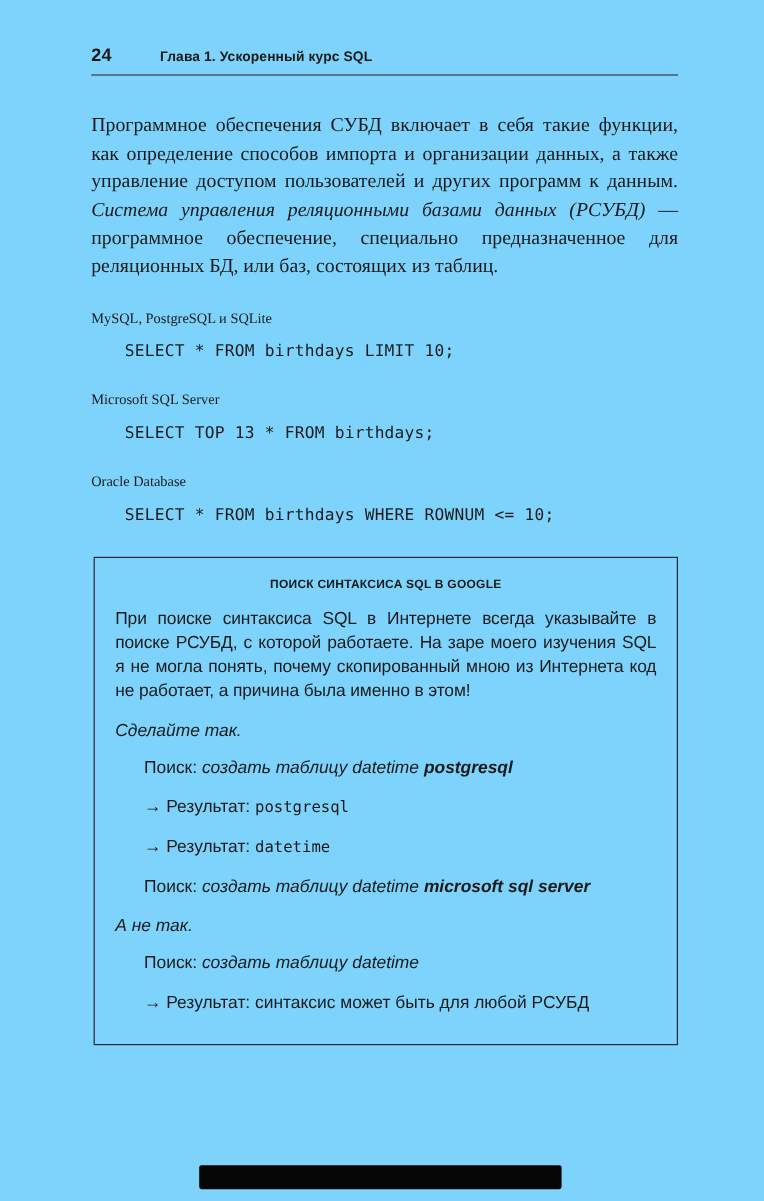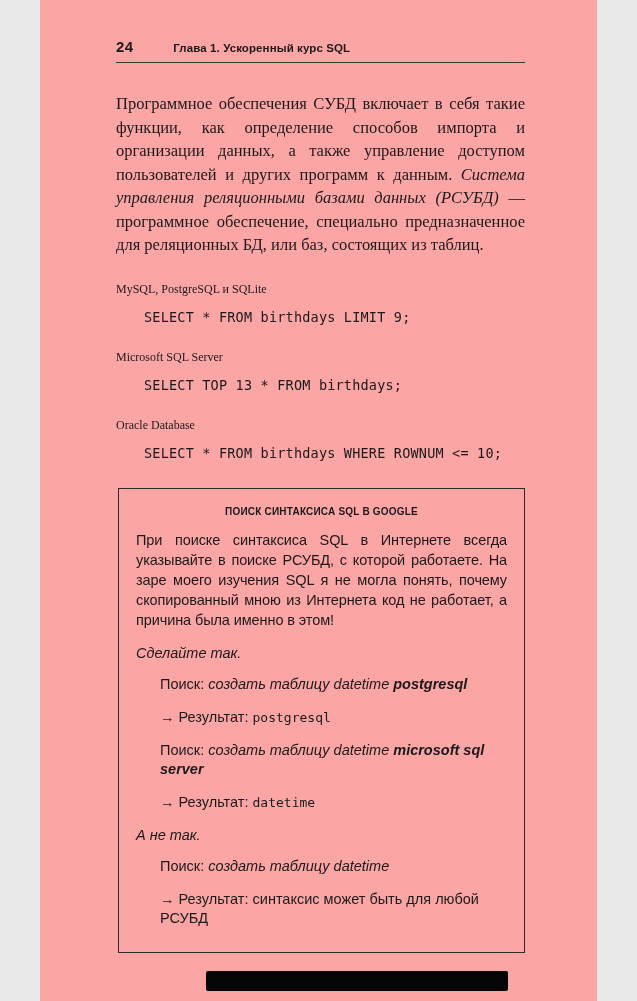--- a/index.html
+++ b/index.html
@@ -1,22 +1,22 @@
 <!DOCTYPE html>
 <html lang="ru"><head>
 <meta charset="utf-8">
 <style>
   * { margin: 0; padding: 0; box-sizing: border-box; }
   html, body { background: #e9e9e9; }
   .page {
     position: relative;
-    width: 557px;
+    width: 637px;
     height: 1001px;
     margin: 0 auto;
-    background: #fca5a5;
+    background: #7dd3fc;
     overflow: hidden;
     font-family: "Liberation Serif", serif;
     color: #1a1a1a;
   }
   
   .running-head {
     margin: 38px 72px 0 76px;
     display: flex;
     align-items: baseline;
     border-bottom: 1.5px solid #3a3a3a;
@@ -116,21 +116,21 @@
     <span class="chapter-title">Глава 1. Ускоренный курс SQL</span>
   </div>
 
   <div class="body-col">
 
     <p class="para"><span>Программное обеспечения СУБД включает в себя такие функции, как определение способов импорта и организации данных, а также управление доступом пользователей и других программ к данным. </span><span class="ital">Система управления реляционными базами данных (РСУБД)</span><span> — программное обеспечение, специально предназначенное для реляционных БД, или баз, состоящих из таблиц.</span></p>
 
 
     <div class="code-section">
       <div class="code-heading">MySQL, PostgreSQL и SQLite</div>
-      <div class="code-line">SELECT * FROM birthdays LIMIT 9;</div>
+      <div class="code-line">SELECT * FROM birthdays LIMIT 10;</div>
     </div>
 
     <div class="code-section">
       <div class="code-heading">Microsoft SQL Server</div>
       <div class="code-line">SELECT TOP 13 * FROM birthdays;</div>
     </div>
 
     <div class="code-section">
       <div class="code-heading">Oracle Database</div>
       <div class="code-line">SELECT * FROM birthdays WHERE ROWNUM &lt;= 10;</div>
@@ -140,22 +140,22 @@
 
   <div class="sidebar-box">
     <div class="box-title">ПОИСК СИНТАКСИСА SQL В GOOGLE</div>
     <div class="box-intro">При поиске синтаксиса SQL в Интернете всегда указывайте в поиске РСУБД, с которой работаете. На заре моего изучения SQL я не могла понять, почему скопированный мною из Интернета код не работает, а причина была именно в этом!</div>
 
     <div class="box-label">Сделайте так.</div>
 
     <div class="box-entry-line"><span>Поиск: </span><span class="q-ital">создать таблицу datetime </span><span class="q-bold">postgresql</span></div>
     <div class="box-entry-line"><span>→ Результат: </span><span class="mono">postgresql</span></div>
 
+    <div class="box-entry-line"><span>→ Результат: </span><span class="mono">datetime</span></div>
     <div class="box-entry-line"><span>Поиск: </span><span class="q-ital">создать таблицу datetime </span><span class="q-bold">microsoft sql server</span></div>
-    <div class="box-entry-line"><span>→ Результат: </span><span class="mono">datetime</span></div>
 
     <div class="box-label">А не так.</div>
 
     <div class="box-entry-line"><span>Поиск: </span><span class="q-ital">создать таблицу datetime</span></div>
     <div class="box-entry-line"><span>→ Результат: </span><span>синтаксис может быть для любой РСУБД</span></div>
   </div>
 
   <div class="bottom-bar"></div>
 
 </div>

